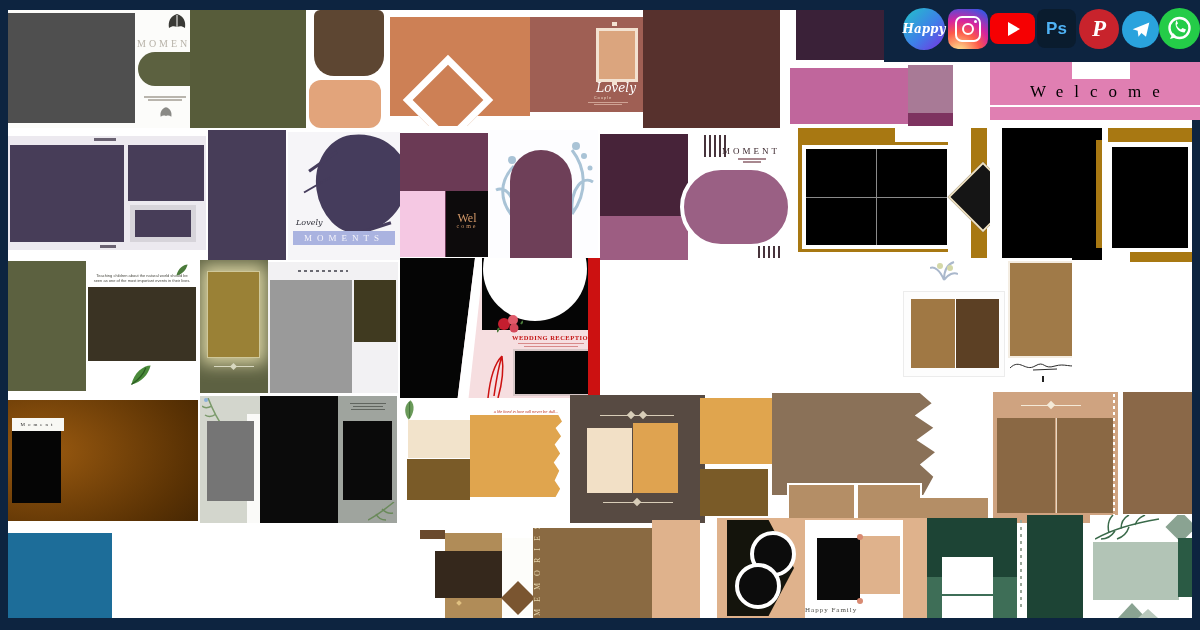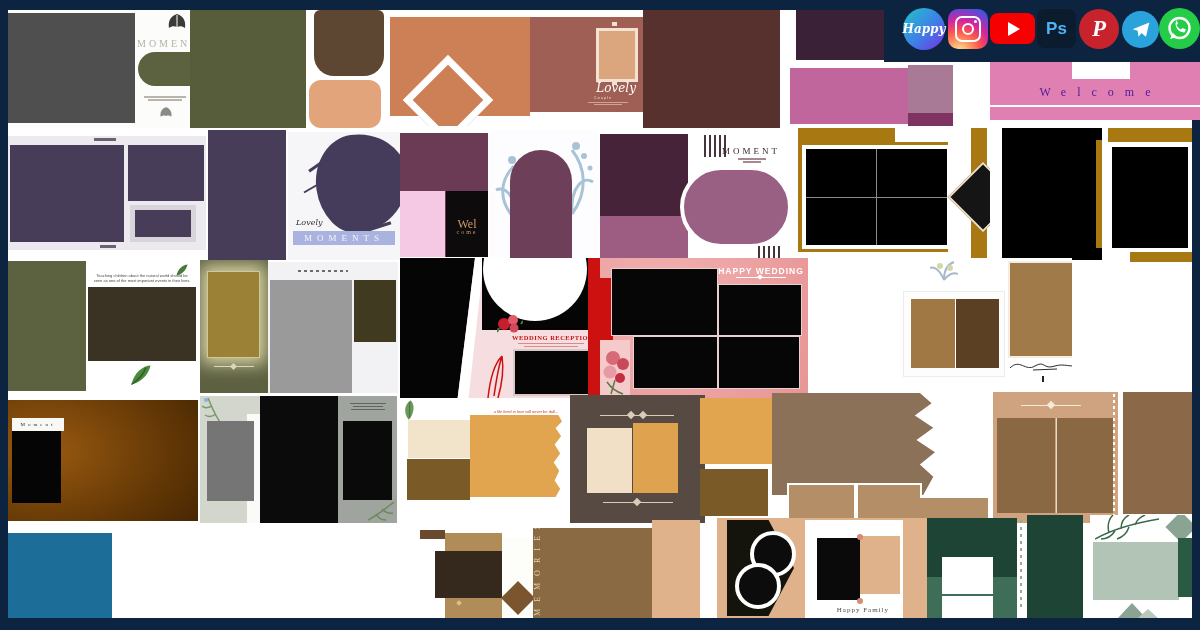--- a/index.html
+++ b/index.html
@@ -23,21 +23,21 @@
   .yt-play{width:0;height:0;border-left:12px solid #fff;border-top:7px solid transparent;border-bottom:7px solid transparent;margin-left:3px;}
   .ic-ps{width:39px;height:39px;border-radius:8px;background:#0a1c2e;color:#4fb3f6;font-weight:bold;font-size:17px;}
   .ic-pin{width:40px;height:40px;border-radius:50%;background:#c8232c;color:#fff;
           font-family:"Liberation Serif",serif;font-weight:bold;font-style:italic;font-size:23px;}
   .ic-tg{width:37px;height:37px;border-radius:50%;background:#2aa3dd;}
   .ic-wa{width:41px;height:41px;border-radius:50%;background:#24cc48;}
   
   .tt-moments{color:#b7b2a8;font-size:10px;letter-spacing:3px;}
   .tt-lovely{color:#fff;font-family:"DejaVu Serif",serif;font-style:italic;font-size:12px;}
   .tt-couple{color:#ecd6c4;font-size:4px;letter-spacing:1px;}
-  .tt-welcome{color:#4c1d95;font-size:12px;letter-spacing:11px;white-space:nowrap;text-align:center;}
+  .tt-welcome{color:#000000;font-size:17px;letter-spacing:11px;white-space:nowrap;text-align:center;}
   .tt-brushmoments{color:#f5f4fa;font-size:9px;letter-spacing:5px;}
   .tt-script{font-family:"DejaVu Serif",serif;font-style:italic;color:#2e2e38;font-size:8px;}
   .tt-wel{color:#d49a6a;font-size:12px;line-height:10px;}
   .tt-come{color:#d49a6a;font-size:6px;letter-spacing:2px;}
   .tt-moment2{color:#3a262c;font-size:9px;letter-spacing:3px;}
   .tt-teach{color:#4a4a42;font-size:4px;line-height:5px;text-align:center;}
   .tt-wr{color:#c31414;font-weight:bold;font-size:6.5px;letter-spacing:0.5px;white-space:nowrap;}
   .tt-hw{color:#fff;font-weight:bold;font-size:8.5px;letter-spacing:1px;white-space:nowrap;}
   .tt-momentdark{color:#2b2b2b;font-size:5px;letter-spacing:3px;}
   .tt-redquote{color:#c0392b;font-style:italic;font-size:4px;}
@@ -158,21 +158,21 @@
     <div class="abs" style="left:14px;top:52px;width:30px;height:2px;background:#453c5c;transform:rotate(-30deg);"></div>
     <div class="abs" style="left:60px;top:96px;width:44px;height:3px;background:#453c5c;transform:rotate(-18deg);"></div>
     <div class="abs tt-script" style="left:8px;top:86px;">Lovely</div>
     <div class="abs" style="left:5px;top:99px;width:102px;height:14px;background:#aab3e0;display:flex;align-items:center;justify-content:center;">
       <span class="tt-brushmoments serif">MOMENTS</span>
     </div>
   </div>
 
   <div class="t" style="left:400px;top:133px;width:88px;height:124px;background:#6b3a55;">
     <div class="abs" style="left:0;top:58px;width:45px;height:66px;background:#f5c8e3;"></div>
-    <div class="abs" style="left:46px;top:58px;width:42px;height:66px;background:#0d0b0c;text-align:center;padding-top:28px;box-sizing:border-box;">
+    <div class="abs" style="left:46px;top:58px;width:42px;height:66px;background:#0d0b0c;text-align:center;padding-top:22px;box-sizing:border-box;">
       <div class="tt-wel serif">Wel</div>
       <div class="tt-come serif">come</div>
     </div>
   </div>
 
   <div class="t" style="left:490px;top:130px;width:108px;height:130px;background:#fdfdff;">
     <svg class="abs" style="left:0;top:22px;" width="30" height="70" viewBox="0 0 30 70">
         <path d="M24 66 C8 48 10 28 24 14 M24 66 C26 42 14 34 6 38" stroke="#a9c3d6" fill="none" stroke-width="3"></path>
         <circle cx="22" cy="8" r="4" fill="#a9c3d6"></circle>
       </svg>
@@ -256,38 +256,20 @@
     <div class="abs tt-wr serif" style="left:112px;top:76px;width:80px;text-align:center;">WEDDING RECEPTION</div>
     <div class="bar" style="left:118px;top:85px;width:66px;height:1px;background:#d88a8a;"></div>
     <div class="bar" style="left:124px;top:87.5px;width:54px;height:1px;background:#d88a8a;"></div>
     <div class="abs" style="left:113px;top:91px;width:77px;height:43px;background:#050505;border:2px solid #d8c8c8;"></div>
     <svg class="abs" style="left:82px;top:96px;" width="26" height="46" viewBox="0 0 26 46">
         <path d="M20 2 C12 10 8 25 6 44 M20 2 C16 14 14 28 12 42 M20 2 C22 16 20 30 16 44" stroke="#cc1111" stroke-width="1.5" fill="none"></path>
       </svg>
     <div class="abs" style="left:188px;top:0;width:12px;height:145px;background:#cc1111;"></div>
   </div>
 
-  <div class="t" style="left:600px;top:258px;width:208px;height:145px;background:radial-gradient(circle at 30% 30%,#f2b2b2,#e89494);">
-    <div class="abs" style="left:0;top:20px;width:13px;height:62px;background:#cc1010;"></div>
-    <div class="abs" style="left:0;top:82px;width:30px;height:63px;background:#f4caca;"></div>
-    <svg class="abs" style="left:1px;top:90px;" width="30" height="48" viewBox="0 0 30 48">
-        <circle cx="12" cy="10" r="7" fill="#d86a78"></circle>
-        <circle cx="22" cy="16" r="6" fill="#c84a5a"></circle>
-        <circle cx="9" cy="24" r="6.5" fill="#e89aa4"></circle>
-        <circle cx="19" cy="30" r="5" fill="#c22e40"></circle>
-        <path d="M6 34 C10 40 16 44 22 46 M14 32 L10 46" stroke="#5a7a4a" stroke-width="1.5" fill="none"></path>
-      </svg>
-    <div class="abs tt-hw" style="left:118px;top:8px;width:86px;text-align:center;">HAPPY WEDDING</div>
-    <div class="abs" style="left:136px;top:19px;width:50px;height:1px;background:#fff;"></div>
-    <div class="diam" style="left:158px;top:17px;width:4px;height:4px;background:#fff;"></div>
-    <div class="abs" style="left:11px;top:10px;width:105px;height:66px;background:#060606;border:1px solid #e8d0d0;"></div>
-    <div class="abs" style="left:118px;top:26px;width:82px;height:50px;background:#060606;border:1px solid #e8d0d0;"></div>
-    <div class="abs" style="left:33px;top:78px;width:83px;height:51px;background:#060606;border:1px solid #e8d0d0;"></div>
-    <div class="abs" style="left:118px;top:78px;width:80px;height:51px;background:#060606;border:1px solid #e8d0d0;"></div>
-  </div>
 
   <div class="t" style="left:810px;top:258px;width:262px;height:137px;background:#ffffff;">
     <svg class="abs" style="left:120px;top:2px;" width="28" height="22" viewBox="0 0 28 22">
         <path d="M14 20 C10 10 4 6 0 8 M14 20 C14 10 18 4 24 2 M14 20 C18 14 24 12 28 14" stroke="#aab8cc" stroke-width="2" fill="none"></path>
         <circle cx="10" cy="6" r="3" fill="#d4d8a8"></circle>
         <circle cx="20" cy="8" r="3" fill="#d4d8a8"></circle>
       </svg>
     <div class="abs" style="left:94px;top:34px;width:100px;height:84px;background:#fdfdfd;box-shadow:0 0 0 1px #ececec;"></div>
     <div class="abs" style="left:101px;top:41px;width:44px;height:69px;background:#a07844;"></div>
     <div class="abs" style="left:146px;top:41px;width:43px;height:69px;background:#5c4024;"></div>
@@ -389,21 +371,21 @@
   <div class="t" style="left:700px;top:518px;width:227px;height:100px;background:transparent;">
     <div class="abs" style="left:17px;top:0;width:210px;height:100px;background:#dfb28c;"></div>
     <div class="abs" style="left:27px;top:2px;width:67px;height:96px;background:#14140c;clip-path:polygon(0 0,62% 0,100% 50%,62% 100%,0 100%);"></div>
     <div class="abs" style="left:50px;top:13px;width:38px;height:38px;border-radius:50%;background:#0c0c0c;border:4px solid #fff;"></div>
     <div class="abs" style="left:35px;top:45px;width:38px;height:38px;border-radius:50%;background:#0c0c0c;border:4px solid #fff;"></div>
     <div class="abs" style="left:105px;top:2px;width:98px;height:98px;background:#fff;">
       <div class="abs" style="left:12px;top:18px;width:43px;height:62px;background:#0a0a0a;"></div>
       <div class="abs" style="left:55px;top:16px;width:40px;height:58px;background:#dfb28c;"></div>
       <div class="abs" style="left:52px;top:14px;width:6px;height:6px;border-radius:50%;background:#d88a72;"></div>
       <div class="abs" style="left:52px;top:78px;width:6px;height:6px;border-radius:50%;background:#d88a72;"></div>
-      <div class="abs tt-family serif" style="left:0;top:86px;width:84px;text-align:right;">Happy Family</div>
+      <div class="abs tt-family serif" style="left:0;top:86px;width:84px;text-align:left;">Happy Family</div>
     </div>
   </div>
 
   <div class="t" style="left:927px;top:518px;width:90px;height:100px;background:#1d4435;">
     <div class="abs" style="left:0;top:59px;width:90px;height:41px;background:#3e6e57;"></div>
     <div class="abs" style="left:15px;top:39px;width:51px;height:37px;background:#fff;"></div>
     <div class="abs" style="left:15px;top:78px;width:51px;height:22px;background:#fff;"></div>
   </div>
   <div class="t" style="left:1027px;top:515px;width:56px;height:103px;background:#1d4435;"></div>
   <div class="abs" style="left:1020px;top:520px;width:2px;height:90px;background:repeating-linear-gradient(#9aa89a 0 3px,transparent 3px 7px);"></div>

